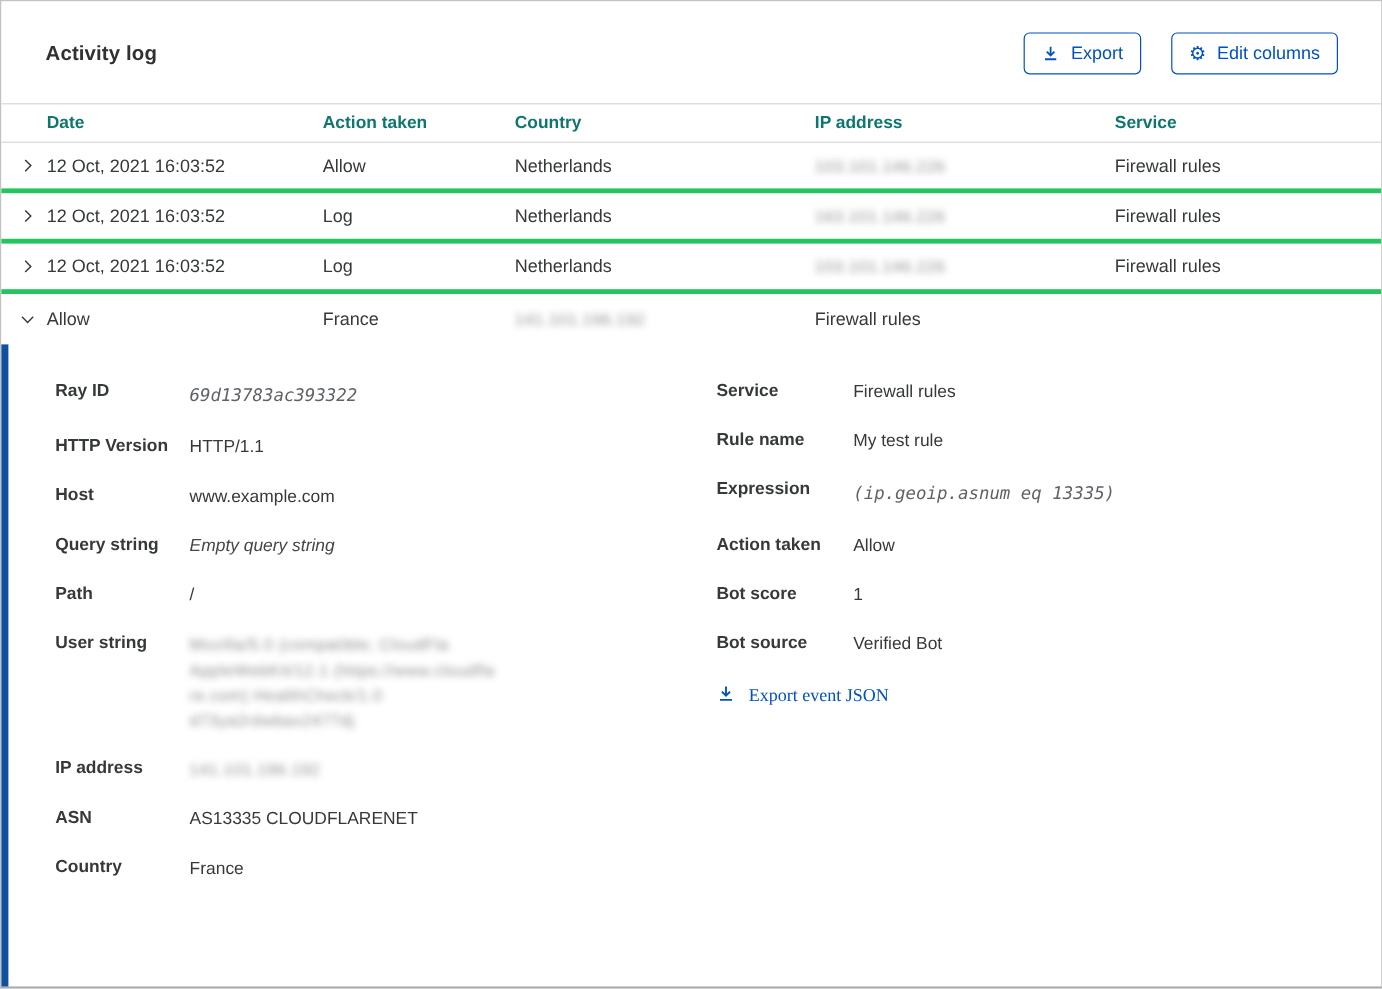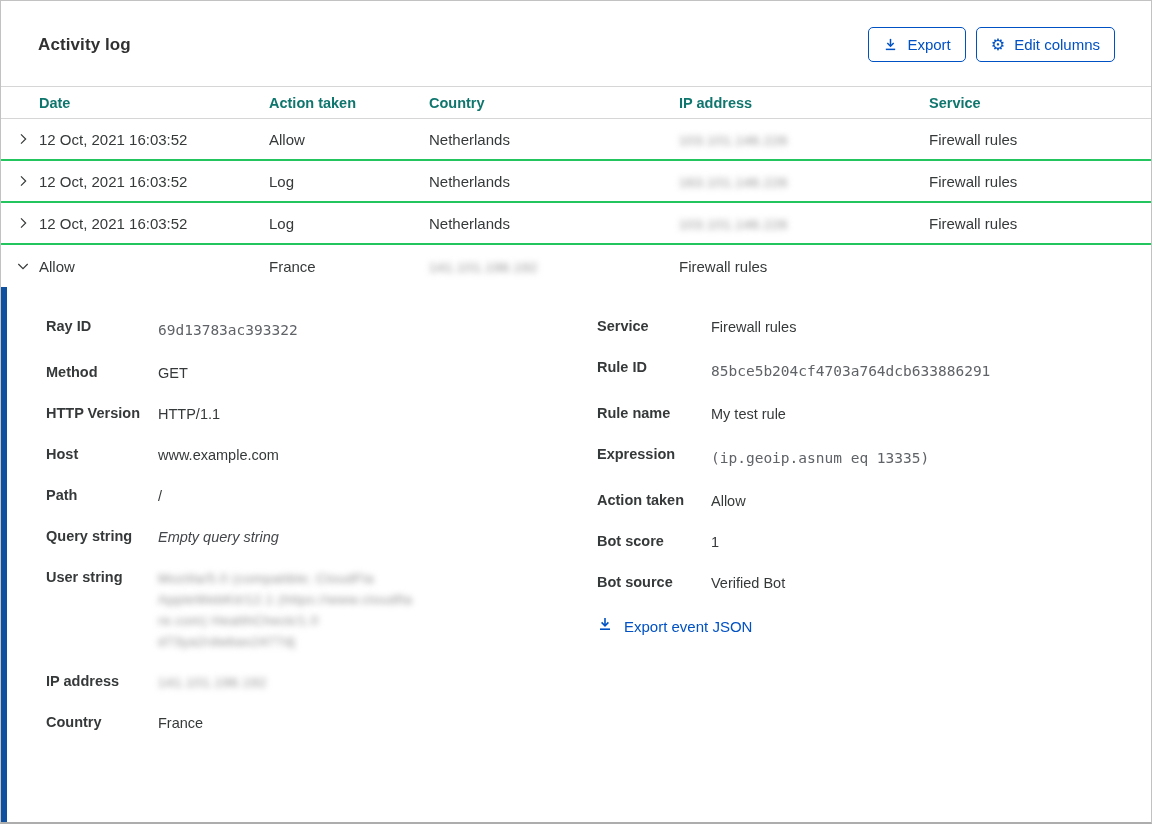--- a/index.html
+++ b/index.html
@@ -11,71 +11,71 @@
     border:1px solid #c2c2c2; border-bottom:2px solid #adadad;
     overflow:hidden;
   }
 
   
   .hdr {
     display:flex; justify-content:space-between; align-items:center;
     padding:26px 36px 24px 37px;
   }
   .hdr h1 { font-size:17px; font-weight:700; color:#313131; letter-spacing:.1px; }
-  .hdr-actions { display:flex; gap:10px;justify-content:space-between; }
+  .hdr-actions { display:flex; gap:25px;justify-content:space-between; }
   .btn {
     display:inline-flex; align-items:center; gap:9px;
     height:35px; padding:0 14px;
     background:#fff; border:1.5px solid #0051c3; border-radius:5px;
     color:#0051c3; font-size:15px; font-family:inherit; cursor:pointer; line-height:1;
   }
   .btn svg { display:block; }
   .gear-glyph { font-family:"DejaVu Sans",sans-serif; font-size:16px; line-height:1; }
 
   
   .grid-row {
     display:grid;
     grid-template-columns:38px 230px 160px 250px 250px 1fr;
     align-items:center;
   }
   .thead {
     height:33px; border-top:1px solid #d6d6d6; border-bottom:1px solid #d6d6d6;
     font-weight:700; font-size:14.5px; color:#0f766e;
   }
-  .trow { height:42px; border-bottom:2px solid #22c55e; font-size:15px; }
+  .trow { height:42px; border-bottom:4px solid #22c55e; font-size:15px; }
   .trow.expanded { border-bottom:none; }
   .chev-cell { display:flex; align-items:center; padding-left:12px; }
   .chev-btn { background:none; border:none; padding:2px; cursor:pointer; display:flex; }
   .redacted {
     color:#8f8f8f; filter:blur(3px); user-select:none;
     font-size:13.5px; letter-spacing:.5px;
   }
 
   
   .panel { position:relative; display:flex; padding:30px 36px 0 33px; }
   .accent-bar { position:absolute; left:0; top:0; bottom:-600px; width:6px; background:#10519f; }
   .col-left  { width:551px; flex:0 0 551px;margin-left:12px; }
   .col-right { flex:1; }
   .drow { display:flex; margin-bottom:20px; min-height:21px; }
   .drow .dlabel { flex:0 0 112px; font-weight:700; font-size:14.5px; padding-top:1px; }
   .col-right .drow .dlabel { flex:0 0 114px; }
   .dval { font-size:14.5px; line-height:21px; color:#36393a; }
   .dval.mono {
     font-family:"DejaVu Sans Mono","Liberation Mono",monospace;
-    font-size:14.5px; color:#5f6266; line-height:26px; letter-spacing:0;
+    font-size:14.5px; color:#5f6266; line-height:26px; letter-spacing:0;font-style:italic;
   }
   .dval.wrap { max-width:292px; word-break:break-all; }
   .dval.italic { font-style:italic; color:#43464a; }
   .ua-line { display:block; }
   .dval .redacted { font-size:13.5px; line-height:21px; }
 
   .json-link {
-    display:inline-flex; align-items:flex-end; gap:11px;
+    display:inline-flex; align-items:center; gap:11px;
     background:none; border:none; cursor:pointer;
-    color:#0051c3; font-size:15px; font-family:Liberation Sans, sans-serif; padding:0; margin-top:2px;
+    color:#0051c3; font-size:15px; font-family:Liberation Serif, serif; padding:0; margin-top:2px;
   }
 </style>
 </head>
 <body>
 
 <div class="screen">
 
   <div class="hdr">
     <h1>Activity log</h1>
     <div class="hdr-actions">
@@ -166,66 +166,62 @@
 
   <div class="panel">
     <div class="accent-bar"></div>
 
     <div class="col-left">
       <div class="drow">
         <div class="dlabel">Ray ID</div>
         <div class="dval mono">69d13783ac393322</div>
       </div>
       <div class="drow">
-        <div class="dlabel">Method</div>
-        <div class="dval">GET</div>
-      </div>
-      <div class="drow">
         <div class="dlabel">HTTP Version</div>
         <div class="dval">HTTP/1.1</div>
       </div>
       <div class="drow">
         <div class="dlabel">Host</div>
         <div class="dval">www.example.com</div>
       </div>
       <div class="drow">
+        <div class="dlabel">Query string</div>
+        <div class="dval italic">Empty query string</div>
+      </div>
+      <div class="drow">
         <div class="dlabel">Path</div>
         <div class="dval">/</div>
-      </div>
-      <div class="drow">
-        <div class="dlabel">Query string</div>
-        <div class="dval italic">Empty query string</div>
       </div>
       <div class="drow">
         <div class="dlabel">User string</div>
         <div class="dval">
           <span class="redacted ua-line">Mozilla/5.0 (compatible; CloudFla</span>
           <span class="redacted ua-line">AppleWebKit/12.1 (https://www.cloudfla</span>
           <span class="redacted ua-line">re.com) HealthCheck/1.0</span>
           <span class="redacted ua-line">d73ya2rdwbax2477dj</span>
         </div>
       </div>
       <div class="drow">
         <div class="dlabel">IP address</div>
         <div class="dval"><span class="redacted">141.101.196.192</span></div>
       </div>
       <div class="drow">
+        <div class="dlabel">ASN</div>
+        <div class="dval">AS13335 CLOUDFLARENET</div>
+      </div>
+      <div class="drow">
         <div class="dlabel">Country</div>
         <div class="dval">France</div>
       </div>
     </div>
 
     <div class="col-right">
       <div class="drow">
         <div class="dlabel">Service</div>
         <div class="dval">Firewall rules</div>
-      </div>
-      <div class="drow">
-        <div class="dlabel">Rule ID</div>
-        <div class="dval mono wrap">85bce5b204cf4703a764dcb633886291</div>
       </div>
       <div class="drow">
         <div class="dlabel">Rule name</div>
         <div class="dval">My test rule</div>
       </div>
       <div class="drow">
         <div class="dlabel">Expression</div>
         <div class="dval mono">(ip.geoip.asnum eq 13335)</div>
       </div>
       <div class="drow">

